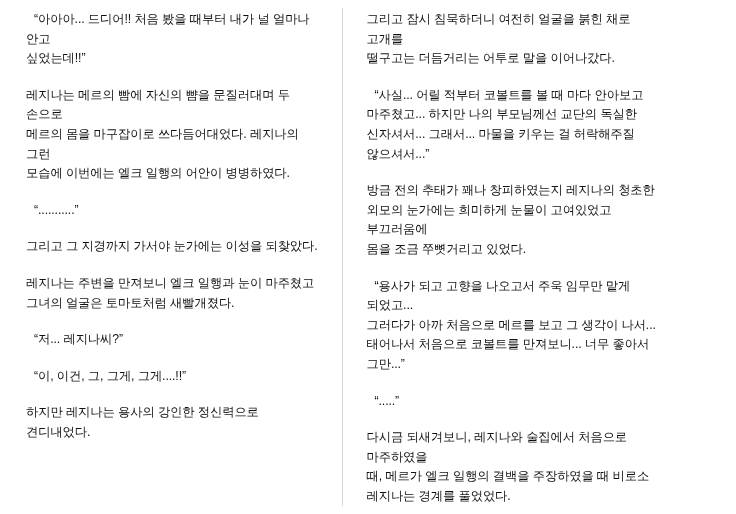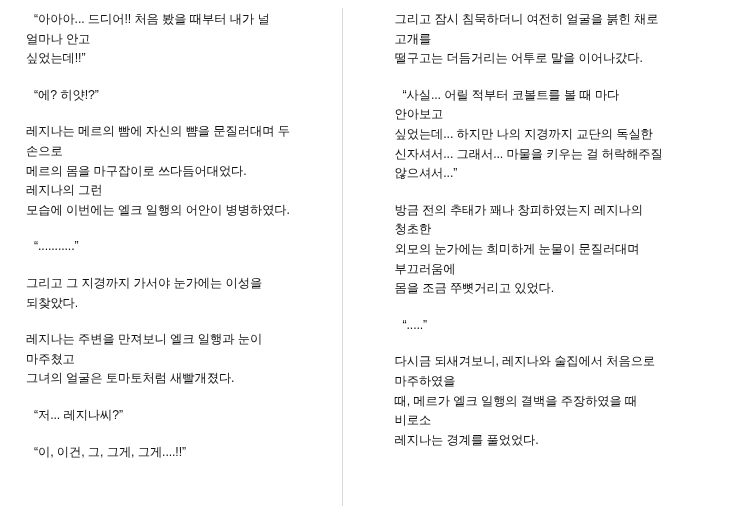--- a/index.html
+++ b/index.html
@@ -14,21 +14,20 @@
     color: #111111;
     overflow: hidden;
   }
   .page {
     position: relative;
     width: 684px;
     height: 514px;
     box-sizing: border-box;
     display: flex;
     flex-direction: row;
-    gap: 28px;
   }
   .column {
     box-sizing: border-box;
     flex: 1 1 50%;
     padding: 10px 18px 10px 26px;
   }
   .column.right {
     padding-left: 24px;
     padding-right: 20px;
   }
@@ -54,43 +53,47 @@
   }
 </style>
 </head>
 <body>
 
 <div class="page">
 
   <div class="column left">
     <p class="para quote">“아아아... 드디어!! 처음 봤을 때부터 내가 널 얼마나 안고
 싶었는데!!”</p>
-    <p class="para quote">“에? 히얏!?”</p>
     <p class="para">레지나는 메르의 빰에 자신의 뺨을 문질러대며 두 손으로
 메르의 몸을 마구잡이로 쓰다듬어대었다. 레지나의 그런
 모습에 이번에는 엘크 일행의 어안이 병병하였다.</p>
     <p class="para quote">“...........”</p>
     <p class="para">그리고 그 지경까지 가서야 눈가에는 이성을 되찾았다.</p>
     <p class="para">레지나는 주변을 만져보니 엘크 일행과 눈이 마주쳤고
 그녀의 얼굴은 토마토처럼 새빨개졌다.</p>
     <p class="para quote">“저... 레지나씨?”</p>
     <p class="para quote">“이, 이건, 그, 그게, 그게....!!”</p>
+    <p class="para">하지만 레지나는 용사의 강인한 정신력으로 견디내었다.</p>
   </div>
 
   <div class="divider"></div>
 
   <div class="column right">
     <p class="para">그리고 잠시 침묵하더니 여전히 얼굴을 붉힌 채로 고개를
 떨구고는 더듬거리는 어투로 말을 이어나갔다.</p>
     <p class="para quote">“사실... 어릴 적부터 코볼트를 볼 때 마다 안아보고
-싶었는데... 하지만 나의 지경까지 교단의 독실한
+마주쳤고... 하지만 나의 부모님께선 교단의 독실한
 신자셔서... 그래서... 마물을 키우는 걸 허락해주질
 않으셔서...”</p>
     <p class="para">방금 전의 추태가 꽤나 창피하였는지 레지나의 청초한
-외모의 눈가에는 희미하게 눈물이 문질러대며 부끄러움에
+외모의 눈가에는 희미하게 눈물이 고여있었고 부끄러움에
 몸을 조금 쭈뼛거리고 있었다.</p>
+    <p class="para quote">“용사가 되고 고향을 나오고서 주욱 임무만 맡게 되었고...
+그러다가 아까 처음으로 메르를 보고 그 생각이 나서...
+태어나서 처음으로 코볼트를 만져보니... 너무 좋아서
+그만...”</p>
     <p class="para quote">“.....”</p>
     <p class="para">다시금 되새겨보니, 레지나와 술집에서 처음으로 마주하였을
 때, 메르가 엘크 일행의 결백을 주장하였을 때 비로소
 레지나는 경계를 풀었었다.</p>
   </div>
 
 </div>
 
 </body></html>

